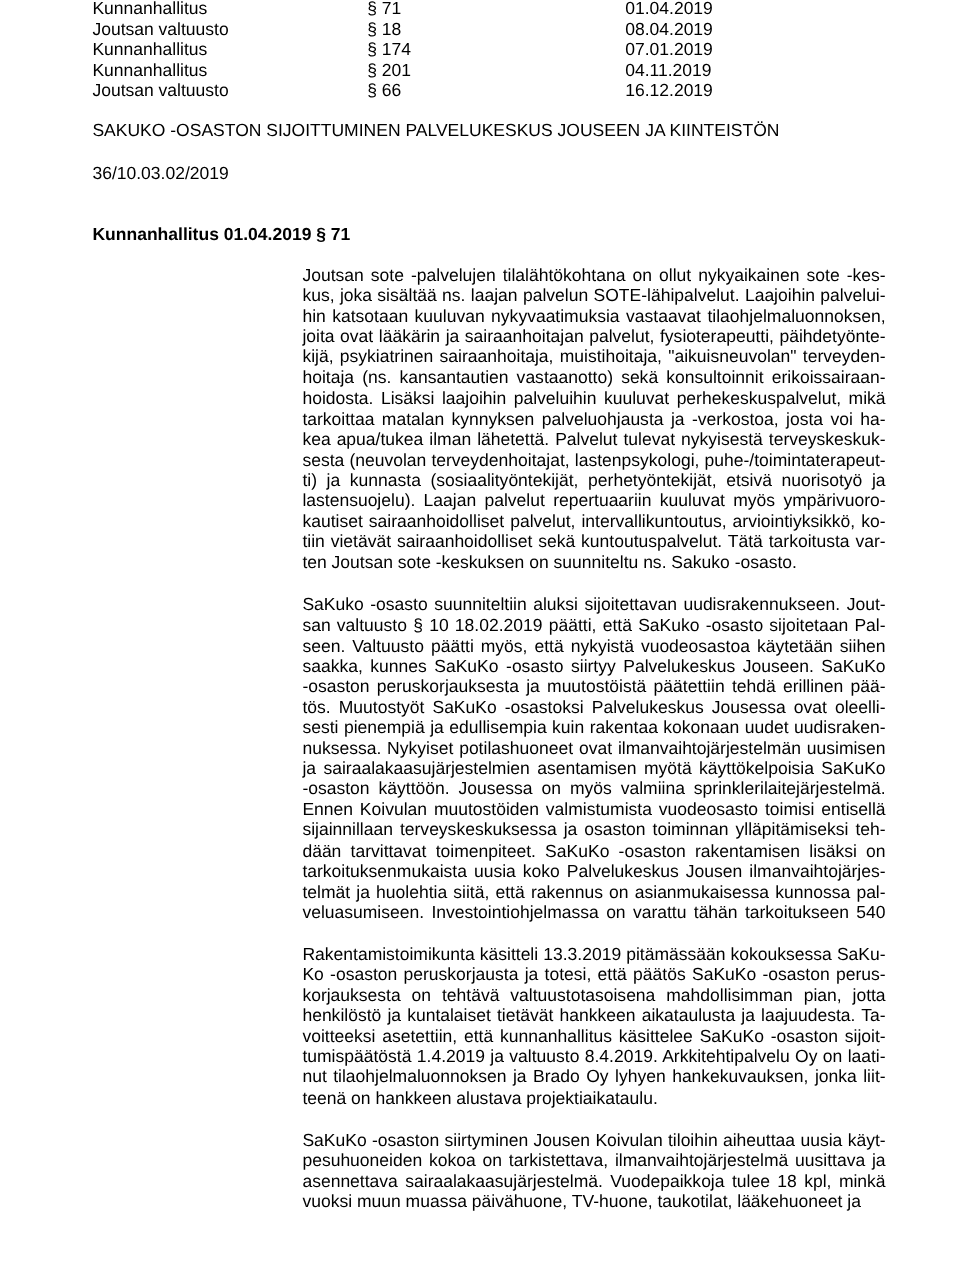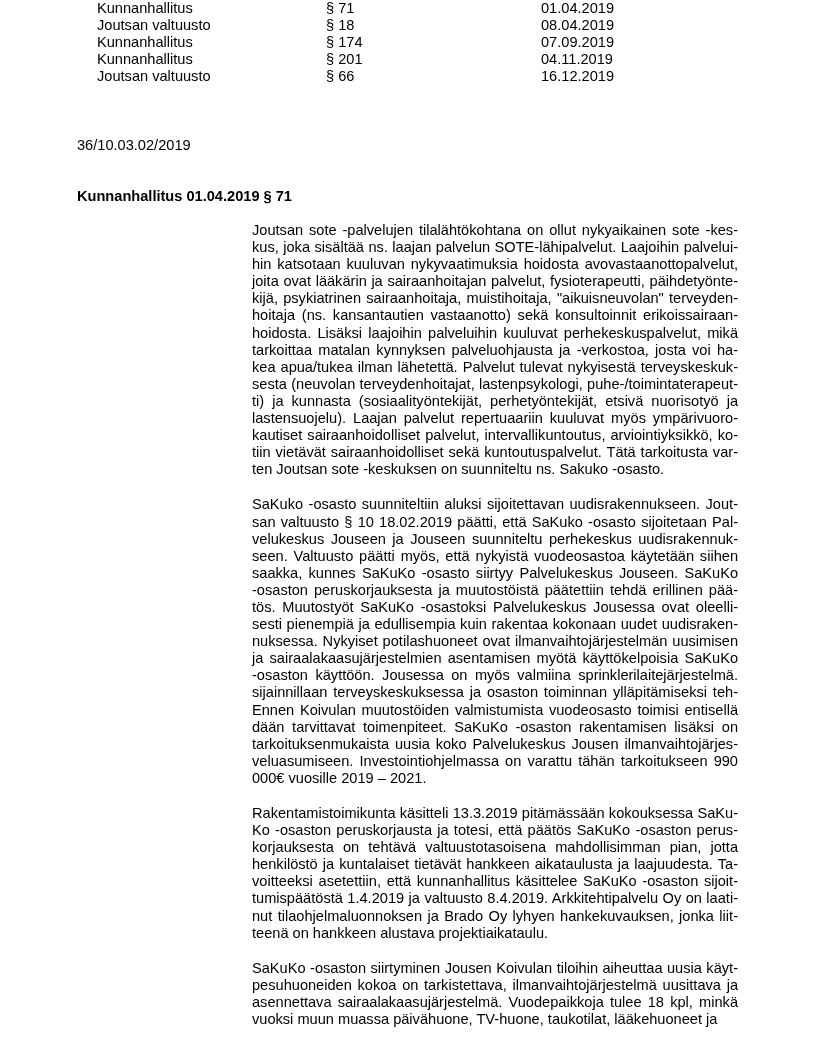--- a/index.html
+++ b/index.html
@@ -2,21 +2,21 @@
 <html><head>
   <meta charset="utf-8">
   <style>
     html, body { margin: 0; padding: 0; background: #ffffff; }
     body {
       width: 816px; height: 1056px; position: relative; overflow: hidden;
       font-family: "Liberation Sans", sans-serif; color: #000; font-size: 14.6px;
     }
     .hist { position: absolute; left: 77px; top: 0px; width: 540px; }
     .hist-row { position: relative; height: 17px; line-height: 17px; }
-    .hist-row span { position: absolute; top: 0; margin-left: 20px; }
+    .hist-row span { position: absolute; top: 0; }
     .c-body { left: 0; }
     .c-par { left: 229px; text-align: right; }
     .c-date { left: 444px; }
     .title { position: absolute; left: 77px; top: 100px; width: 680px; line-height: 18px; }
     .dnum { position: absolute; left: 77px; top: 136px; line-height: 18px; }
     .meet { position: absolute; left: 77px; top: 187px; line-height: 18px; font-weight: bold; }
     .content { position: absolute; left: 252px; top: 222px; width: 486px; }
     .para { margin: 0 0 18px 0; }
     .line {
       display: block; height: 17.1px; line-height: 17.1px; white-space: nowrap;
@@ -34,76 +34,76 @@
     <span class="c-date">01.04.2019</span>
   </div>
   <div class="hist-row">
     <span class="c-body">Joutsan valtuusto</span>
     <span class="c-par">§ 18</span>
     <span class="c-date">08.04.2019</span>
   </div>
   <div class="hist-row">
     <span class="c-body">Kunnanhallitus</span>
     <span class="c-par">§ 174</span>
-    <span class="c-date">07.09.2019</span>
+    <span class="c-date">07.01.2019</span>
   </div>
   <div class="hist-row">
     <span class="c-body">Kunnanhallitus</span>
     <span class="c-par">§ 201</span>
     <span class="c-date">04.11.2019</span>
   </div>
   <div class="hist-row">
     <span class="c-body">Joutsan valtuusto</span>
     <span class="c-par">§ 66</span>
     <span class="c-date">16.12.2019</span>
   </div>
 </div>
 
 <div class="title">
+  <div>SAKUKO -OSASTON SIJOITTUMINEN PALVELUKESKUS JOUSEEN JA KIINTEISTÖN</div>
 </div>
 
 <div class="dnum">36/10.03.02/2019</div>
 <div class="meet">Kunnanhallitus 01.04.2019 § 71</div>
 
 <div class="content" id="content">
     <div class="para">
       <span class="line">Joutsan sote -palvelujen tilalähtökohtana on ollut nykyaikainen sote -kes-</span>
       <span class="line">kus, joka sisältää ns. laajan palvelun SOTE-lähipalvelut. Laajoihin palvelui-</span>
-      <span class="line">hin katsotaan kuuluvan nykyvaatimuksia hoidosta avovastaanottopalvelut,</span>
+      <span class="line">hin katsotaan kuuluvan nykyvaatimuksia vastaavat tilaohjelmaluonnoksen,</span>
       <span class="line">joita ovat lääkärin ja sairaanhoitajan palvelut, fysioterapeutti, päihdetyönte-</span>
       <span class="line">kijä, psykiatrinen sairaanhoitaja, muistihoitaja, "aikuisneuvolan" terveyden-</span>
       <span class="line">hoitaja (ns. kansantautien vastaanotto) sekä konsultoinnit erikoissairaan-</span>
       <span class="line">hoidosta. Lisäksi laajoihin palveluihin kuuluvat perhekeskuspalvelut, mikä</span>
       <span class="line">tarkoittaa matalan kynnyksen palveluohjausta ja -verkostoa, josta voi ha-</span>
       <span class="line">kea apua/tukea ilman lähetettä. Palvelut tulevat nykyisestä terveyskeskuk-</span>
       <span class="line">sesta (neuvolan terveydenhoitajat, lastenpsykologi, puhe-/toimintaterapeut-</span>
       <span class="line">ti) ja kunnasta (sosiaalityöntekijät, perhetyöntekijät, etsivä nuorisotyö ja</span>
       <span class="line">lastensuojelu). Laajan palvelut repertuaariin kuuluvat myös ympärivuoro-</span>
       <span class="line">kautiset sairaanhoidolliset palvelut, intervallikuntoutus, arviointiyksikkö, ko-</span>
       <span class="line">tiin vietävät sairaanhoidolliset sekä kuntoutuspalvelut. Tätä tarkoitusta var-</span>
       <span class="line last">ten Joutsan sote -keskuksen on suunniteltu ns. Sakuko -osasto.</span>
     </div>
     <div class="para">
       <span class="line">SaKuko -osasto suunniteltiin aluksi sijoitettavan uudisrakennukseen. Jout-</span>
       <span class="line">san valtuusto § 10 18.02.2019 päätti, että SaKuko -osasto sijoitetaan Pal-</span>
-      <span class="line">velukeskus Jouseen ja Jouseen suunniteltu perhekeskus uudisrakennuk-</span>
       <span class="line">seen. Valtuusto päätti myös, että nykyistä vuodeosastoa käytetään siihen</span>
       <span class="line">saakka, kunnes SaKuKo -osasto siirtyy Palvelukeskus Jouseen. SaKuKo</span>
       <span class="line">-osaston peruskorjauksesta ja muutostöistä päätettiin tehdä erillinen pää-</span>
       <span class="line">tös. Muutostyöt SaKuKo -osastoksi Palvelukeskus Jousessa ovat oleelli-</span>
       <span class="line">sesti pienempiä ja edullisempia kuin rakentaa kokonaan uudet uudisraken-</span>
       <span class="line">nuksessa. Nykyiset potilashuoneet ovat ilmanvaihtojärjestelmän uusimisen</span>
       <span class="line">ja sairaalakaasujärjestelmien asentamisen myötä käyttökelpoisia SaKuKo</span>
       <span class="line">-osaston käyttöön. Jousessa on myös valmiina sprinklerilaitejärjestelmä.</span>
+      <span class="line">Ennen Koivulan muutostöiden valmistumista vuodeosasto toimisi entisellä</span>
       <span class="line">sijainnillaan terveyskeskuksessa ja osaston toiminnan ylläpitämiseksi teh-</span>
-      <span class="line">Ennen Koivulan muutostöiden valmistumista vuodeosasto toimisi entisellä</span>
       <span class="line">dään tarvittavat toimenpiteet. SaKuKo -osaston rakentamisen lisäksi on</span>
       <span class="line">tarkoituksenmukaista uusia koko Palvelukeskus Jousen ilmanvaihtojärjes-</span>
-      <span class="line">veluasumiseen. Investointiohjelmassa on varattu tähän tarkoitukseen 990</span>
-      <span class="line last">000€ vuosille 2019 – 2021.</span>
+      <span class="line">telmät ja huolehtia siitä, että rakennus on asianmukaisessa kunnossa pal-</span>
+      <span class="line">veluasumiseen. Investointiohjelmassa on varattu tähän tarkoitukseen 540</span>
     </div>
     <div class="para">
       <span class="line">Rakentamistoimikunta käsitteli 13.3.2019 pitämässään kokouksessa SaKu-</span>
       <span class="line">Ko -osaston peruskorjausta ja totesi, että päätös SaKuKo -osaston perus-</span>
       <span class="line">korjauksesta on tehtävä valtuustotasoisena mahdollisimman pian, jotta</span>
       <span class="line">henkilöstö ja kuntalaiset tietävät hankkeen aikataulusta ja laajuudesta. Ta-</span>
       <span class="line">voitteeksi asetettiin, että kunnanhallitus käsittelee SaKuKo -osaston sijoit-</span>
       <span class="line">tumispäätöstä 1.4.2019 ja valtuusto 8.4.2019. Arkkitehtipalvelu Oy on laati-</span>
       <span class="line">nut tilaohjelmaluonnoksen ja Brado Oy lyhyen hankekuvauksen, jonka liit-</span>
       <span class="line last">teenä on hankkeen alustava projektiaikataulu.</span>

